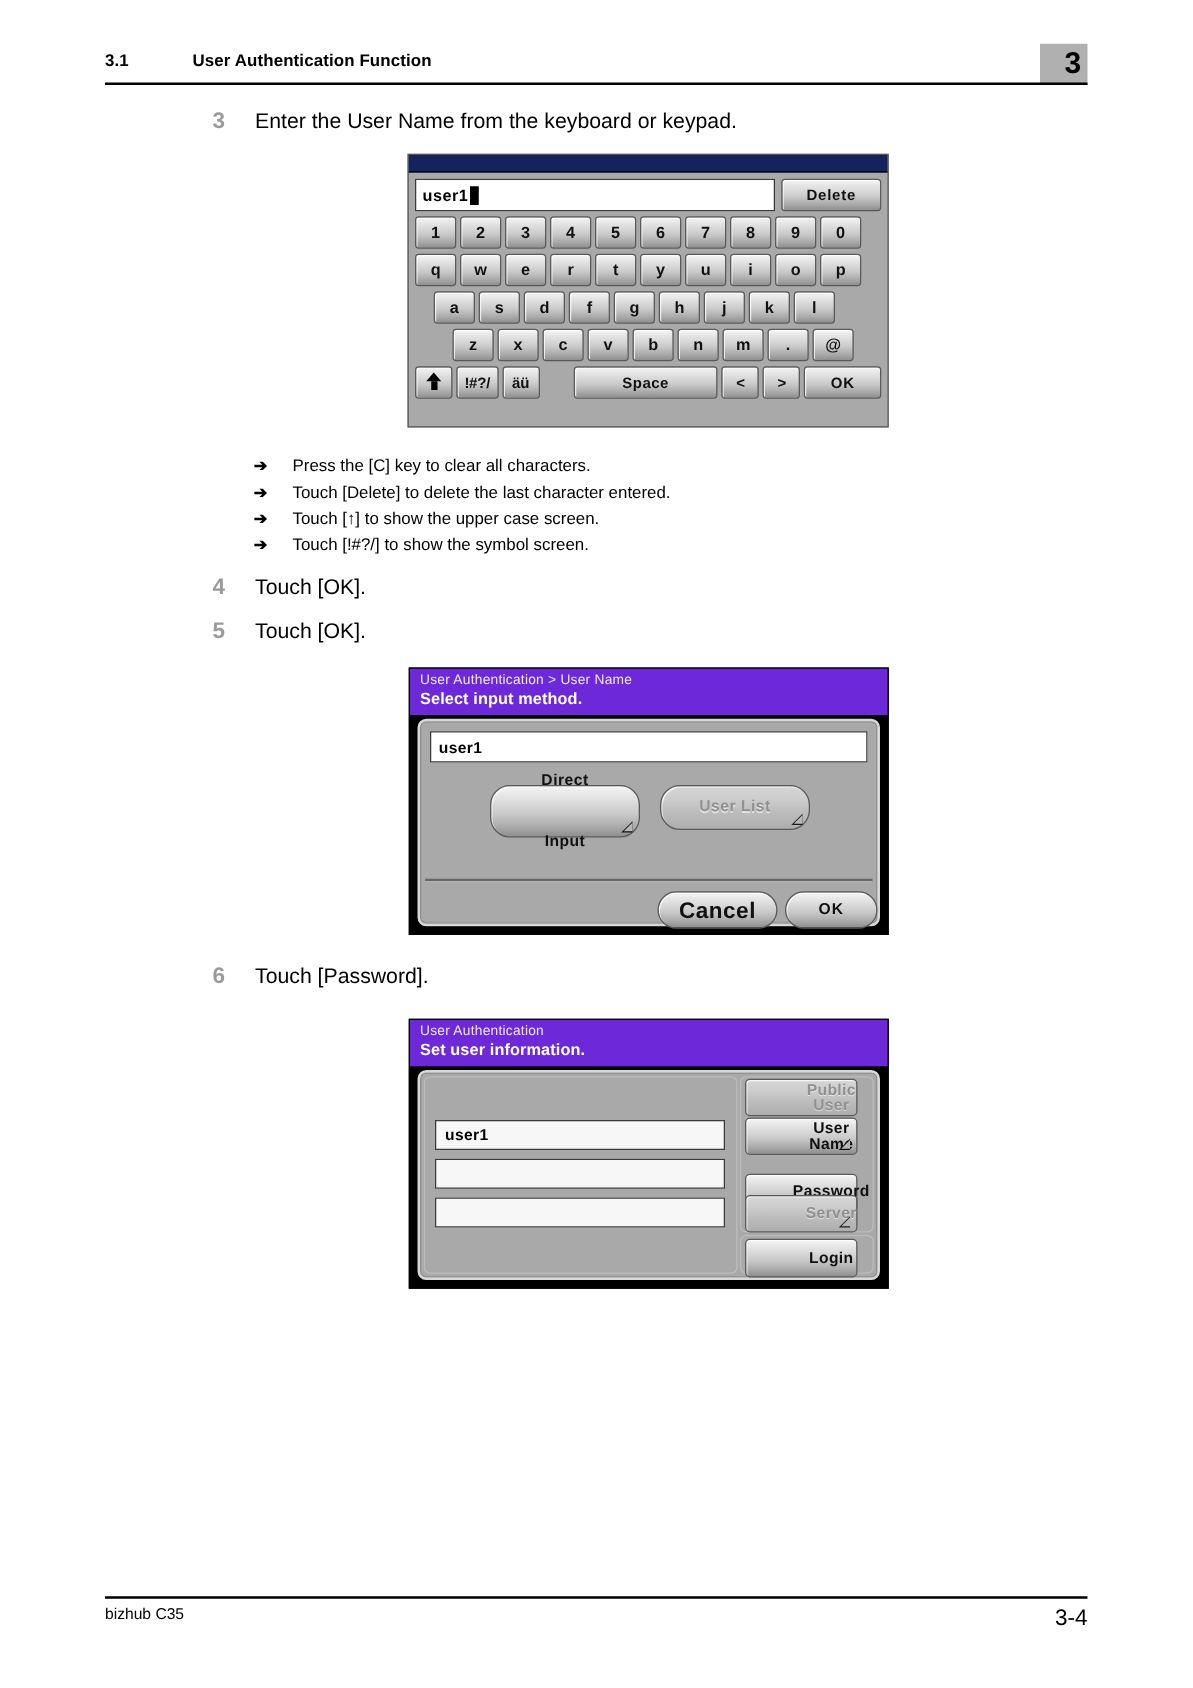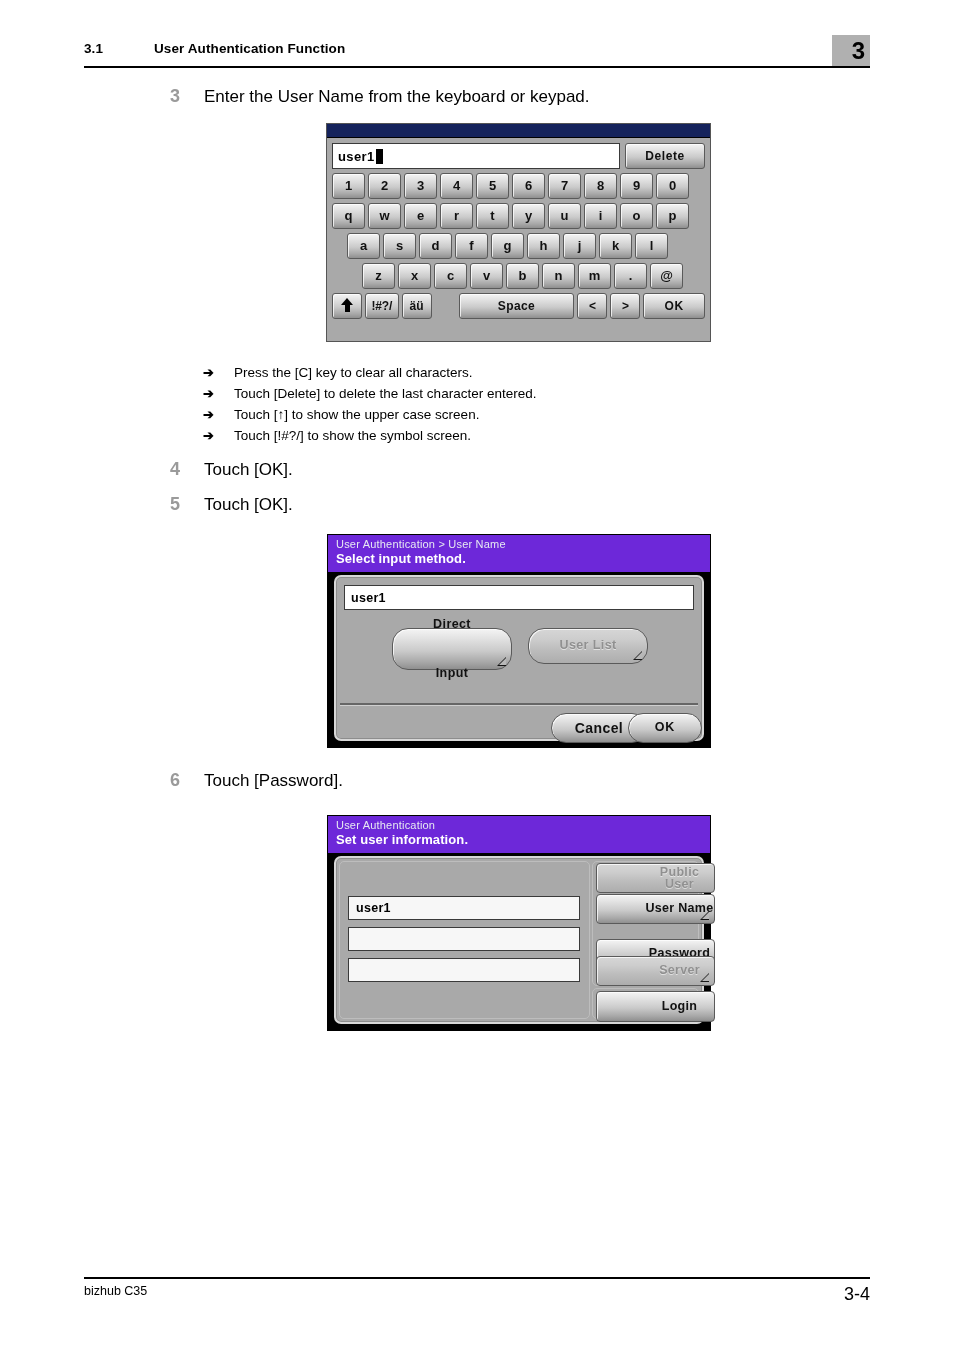--- a/index.html
+++ b/index.html
@@ -347,22 +347,22 @@
   }
   .dlg-divider {
     position: absolute;
     left: 4px; right: 4px;
     height: 2px;
     background: #666;
     border-bottom: 1px solid #cfcfcf;
   }
   #dim-divider { top: 126px; }
   #btn-cancel {
-    left: 215px; top: 136px; width: 96px; height: 30px;
-    font-size: 14px; letter-spacing: 0.4px;
+    left: 190px; top: 136px; width: 96px; height: 30px;
+    font-size: 18px; letter-spacing: 0.4px;
   }
   #btn-ok2 {
     left: 292px; top: 136px; width: 74px; height: 30px;
     font-size: 12.5px; letter-spacing: 0.8px;
   }
 
   
   #dlg-user-info {
     left: 327px;
     top: 815px;
@@ -420,21 +420,21 @@
   .ui-rightpanel {
     position: absolute;
     left: 256px;
     right: 3px;
     top: 3px;
     bottom: 3px;
   }
   .ui-rbtn {
     position: absolute;
     left: 4px;
-    width: 119px;
+    width: 90px;
     height: 30px;
     border-radius: 4px;
     font-size: 12.5px;
     letter-spacing: 0.3px;
     padding-left: 48px;
   }
   #btn-public-user { top: 2px; flex-direction: column; line-height: 1.0; }
   #btn-user-name   { top: 33px; }
   #btn-password    { top: 78px; }
   #btn-server      { top: 95px; }

